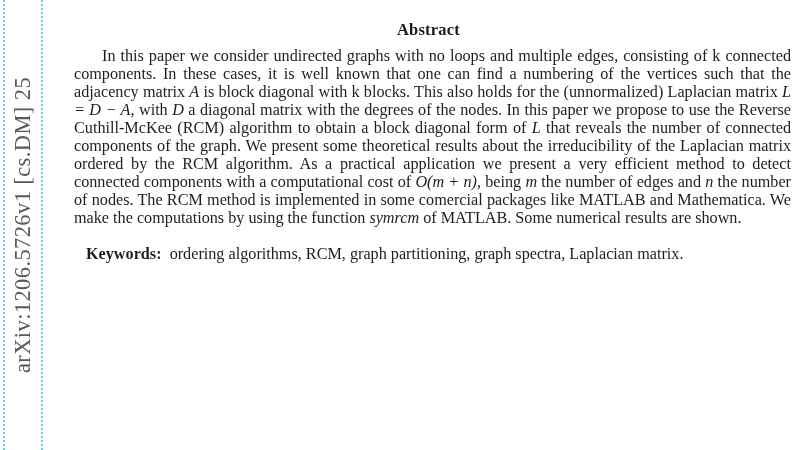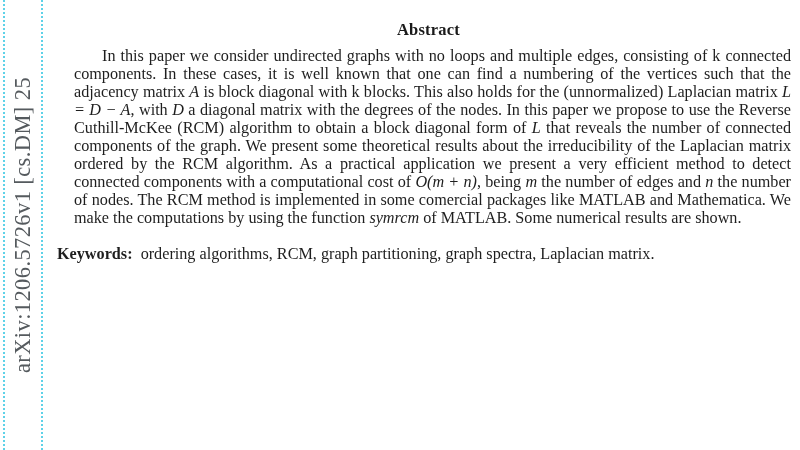--- a/index.html
+++ b/index.html
@@ -77,20 +77,21 @@
   #abstract-body {
     padding-top: 7px;
     padding-left: 17px;
     padding-right: 9px;
     text-indent: 28px;
   }
 
   #keywords-block {
     padding-top: 18px;
     padding-right: 1px;
+    margin-left: 29px;
   }
   #keywords-label {
     font-weight: bold;
   }
 
   .mth { font-style: italic; }
   .it  { font-style: italic; }
 
   #section-heading {
     position: absolute;

